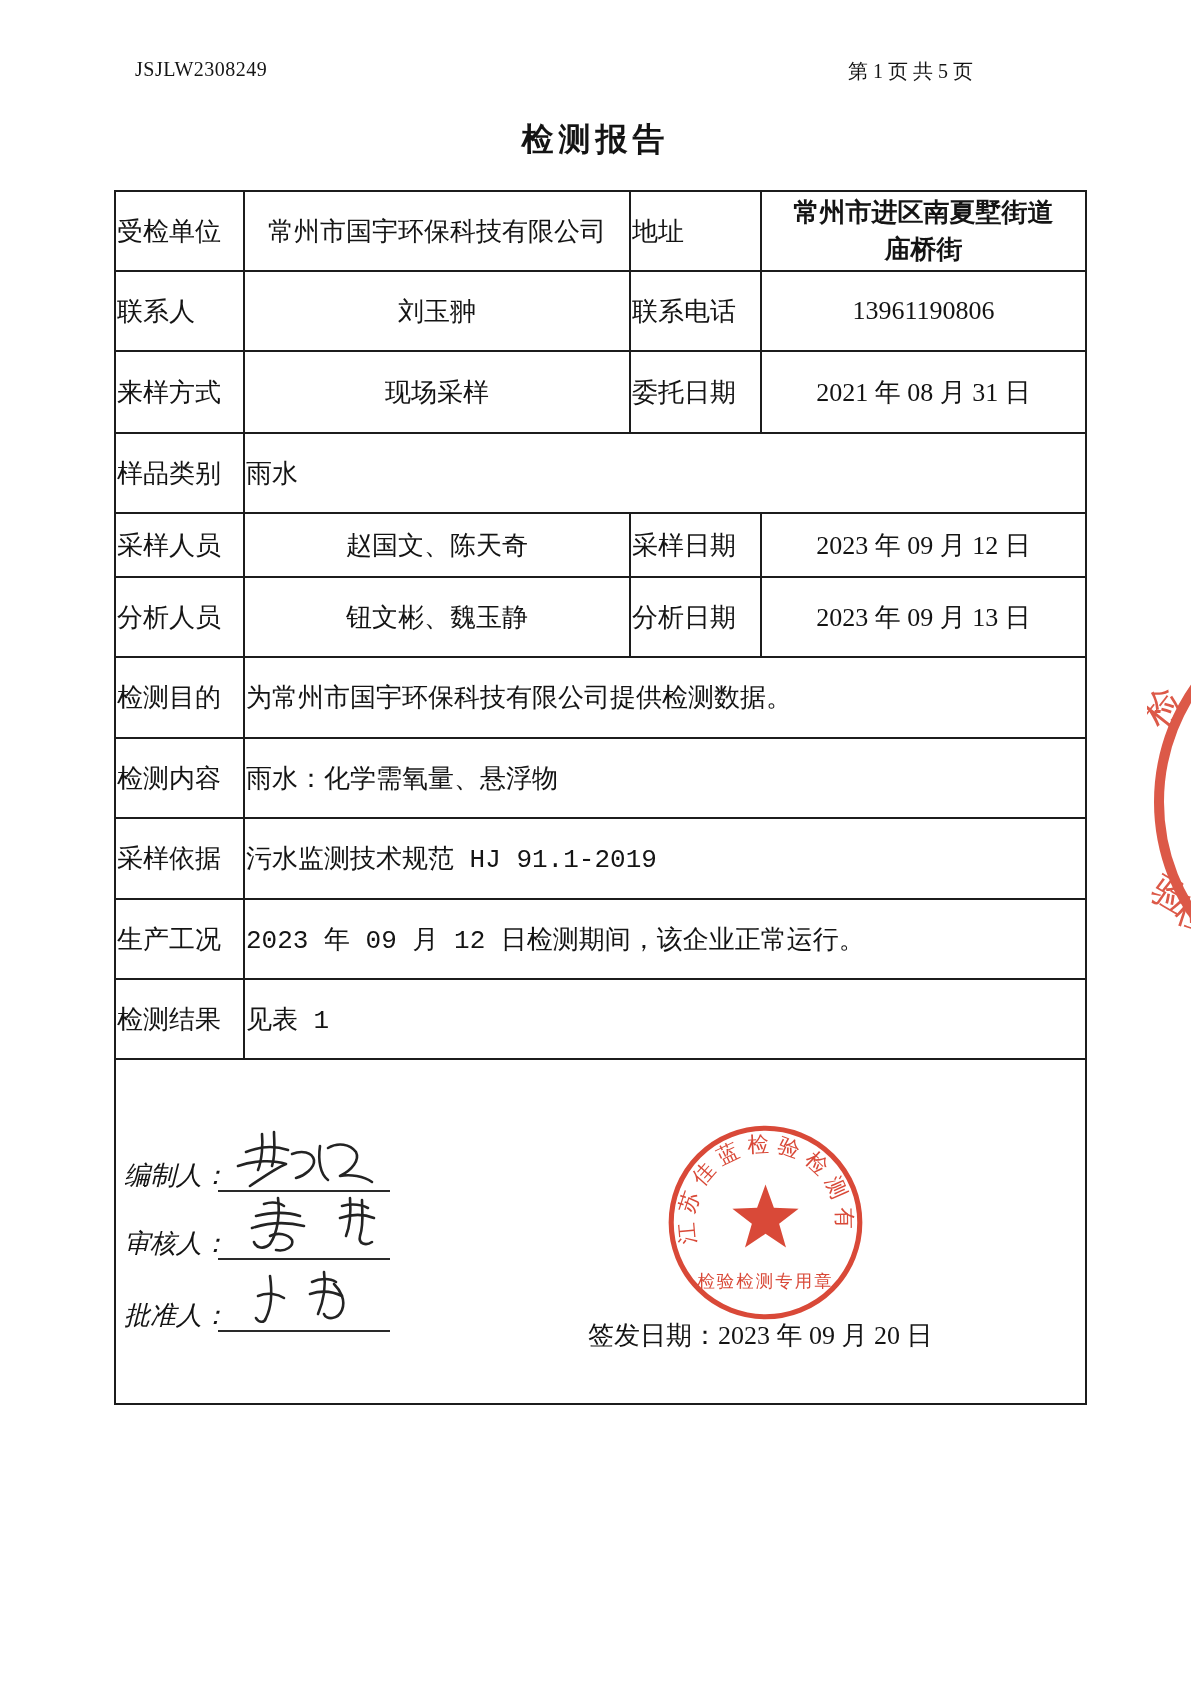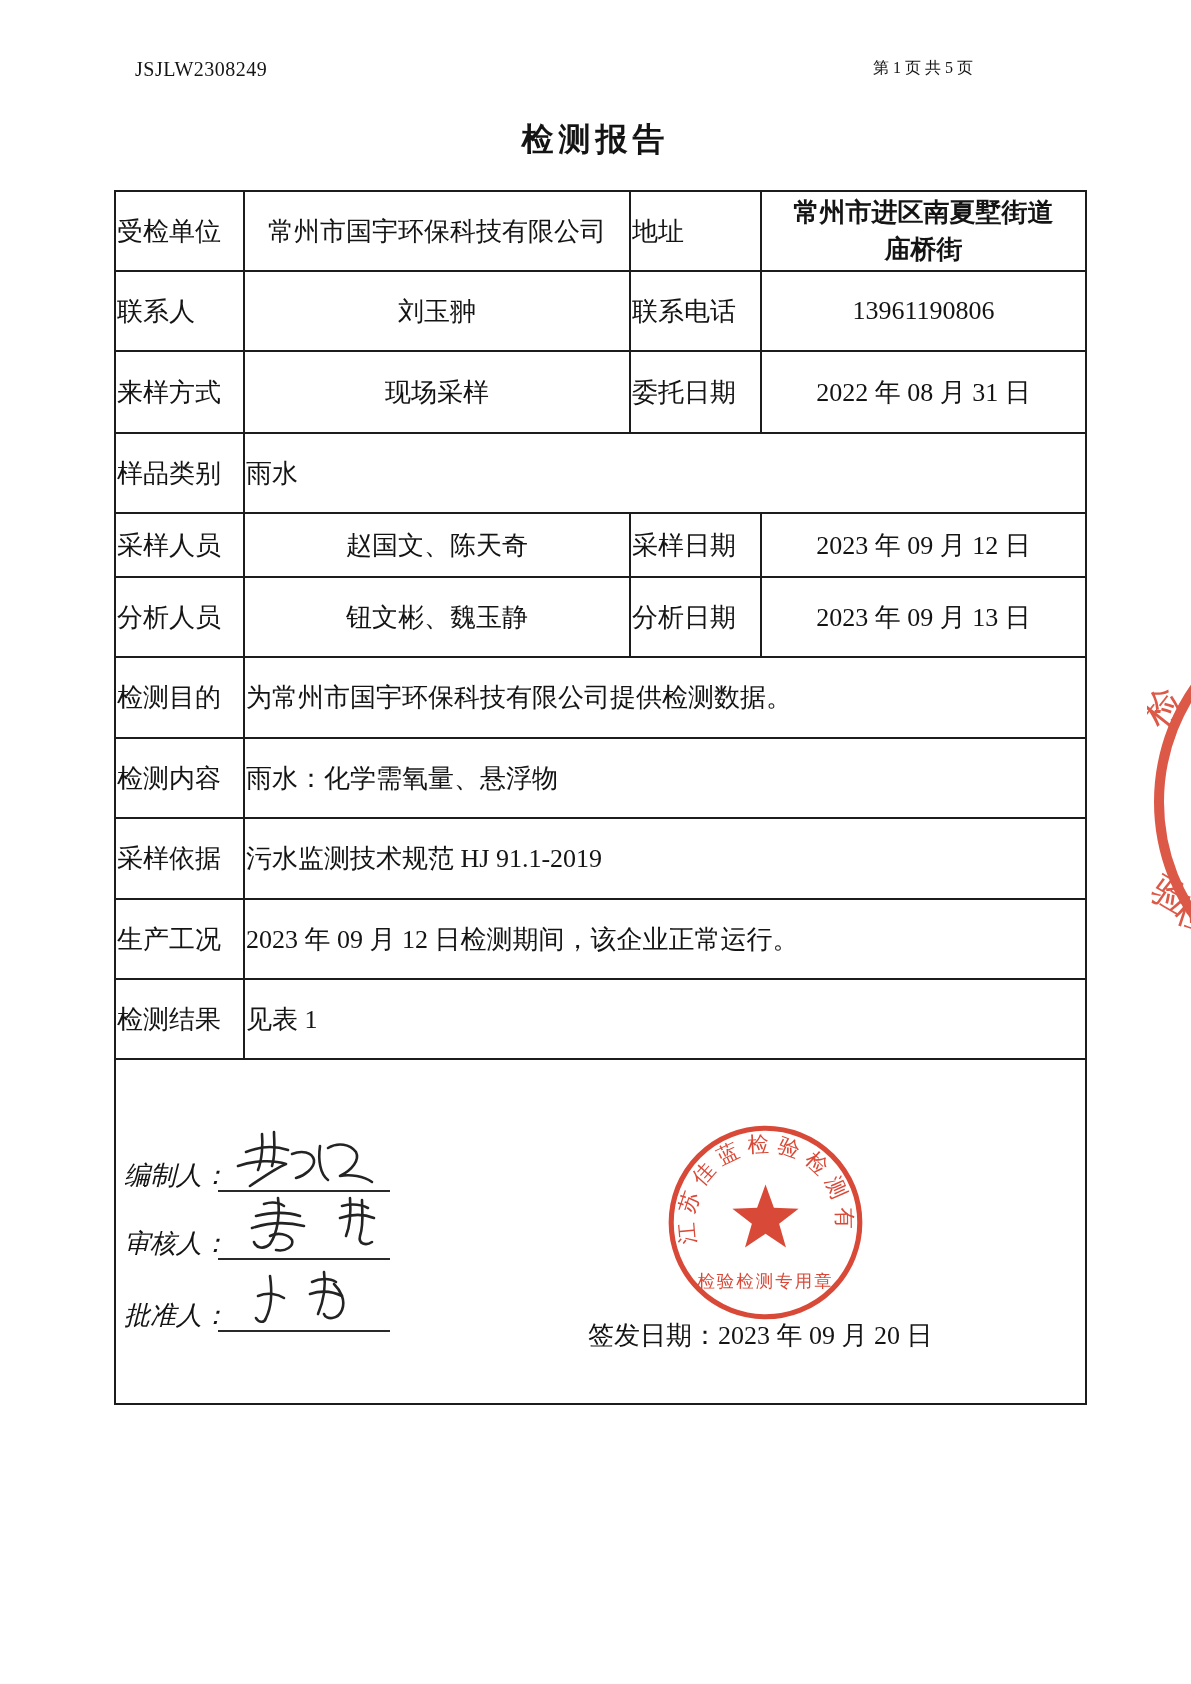--- a/index.html
+++ b/index.html
@@ -2,34 +2,34 @@
 <html><head>
 <meta charset="utf-8">
 <style>
   html,body{margin:0;padding:0;background:#888;}
   .page{
     position:relative;width:1191px;height:1684px;background:#ffffff;
     font-family:"Liberation Serif","DejaVu Serif",serif;color:#141414;
     overflow:hidden;margin:0 auto;
   }
   .hdr-left{position:absolute;left:135px;top:58px;font-size:20px;letter-spacing:.5px;}
-  .hdr-right{position:absolute;right:218px;top:58px;font-size:16px;}
+  .hdr-right{position:absolute;right:218px;top:58px;font-size:20px;}
   .title{position:absolute;left:0;top:118px;width:100%;text-align:center;
     font-size:32px;font-weight:bold;letter-spacing:5px;}
   table.info{
     position:absolute;left:114px;top:190px;width:971px;
     border-collapse:collapse;table-layout:fixed;
   }
   table.info td{
     border:2px solid #1c1c1c;font-size:26px;vertical-align:middle;
     overflow:hidden;
   }
   td.lbl{text-align:left;}
   td.ctr{text-align:center;}
-  td.lft{text-align:left;}
+  td.lft{text-align:left;font-family:Liberation Mono, monospace;}
   .addr{line-height:37px;text-align:center;font-weight:bold;}
   .bottom-cell{position:relative;}
   .sig-label{position:absolute;left:8px;font-size:26px;font-style:italic;}
   .sig-line{position:absolute;left:102px;width:172px;border-bottom:2px solid #2a2a2a;height:0;}
   .sig-svg{position:absolute;}
   .issue-date{position:absolute;left:472px;top:258px;font-size:26px;z-index:1;}
   .stamp{position:absolute;left:663px;top:1120px;mix-blend-mode:multiply;opacity:.93;z-index:2;}
   .edge-stamp{position:absolute;left:1147px;top:652px;width:44px;height:296px;overflow:hidden;z-index:2;}
   .edge-stamp svg{mix-blend-mode:multiply;opacity:.85;}
   svg path.sig{fill:none;stroke:#232323;stroke-width:2.6;stroke-linecap:round;stroke-linejoin:round;}
@@ -66,21 +66,21 @@
     <tr style="height:80px">
       <td class="lbl">联系人</td>
       <td class="ctr">刘玉翀</td>
       <td class="lbl">联系电话</td>
       <td class="ctr">13961190806</td>
     </tr>
     <tr style="height:82px">
       <td class="lbl">来样方式</td>
       <td class="ctr">现场采样</td>
       <td class="lbl">委托日期</td>
-      <td class="ctr">2022 年 08 月 31 日</td>
+      <td class="ctr">2021 年 08 月 31 日</td>
     </tr>
     <tr style="height:80px">
       <td class="lbl">样品类别</td>
       <td class="lft" colspan="3">雨水</td>
     </tr>
     <tr style="height:64px">
       <td class="lbl">采样人员</td>
       <td class="ctr">赵国文、陈天奇</td>
       <td class="lbl">采样日期</td>
       <td class="ctr">2023 年 09 月 12 日</td>

